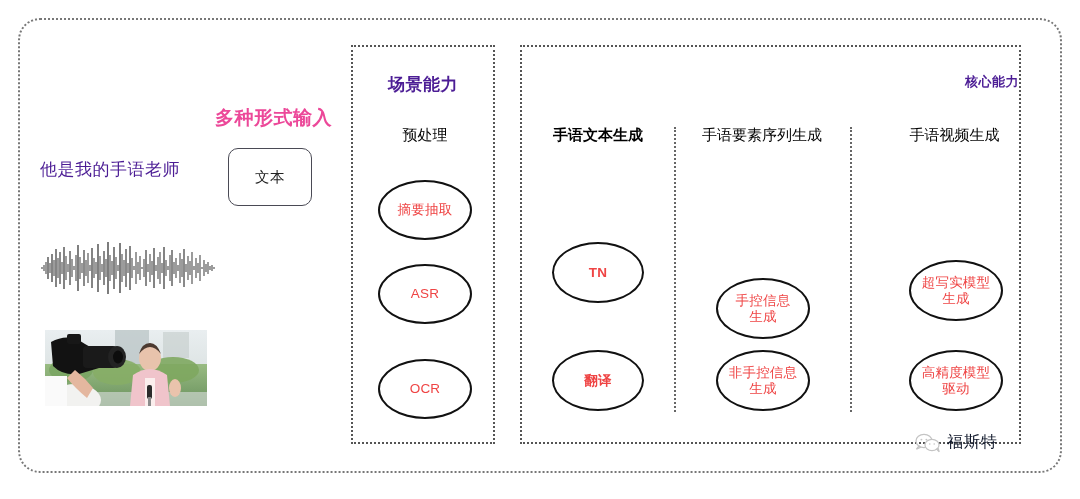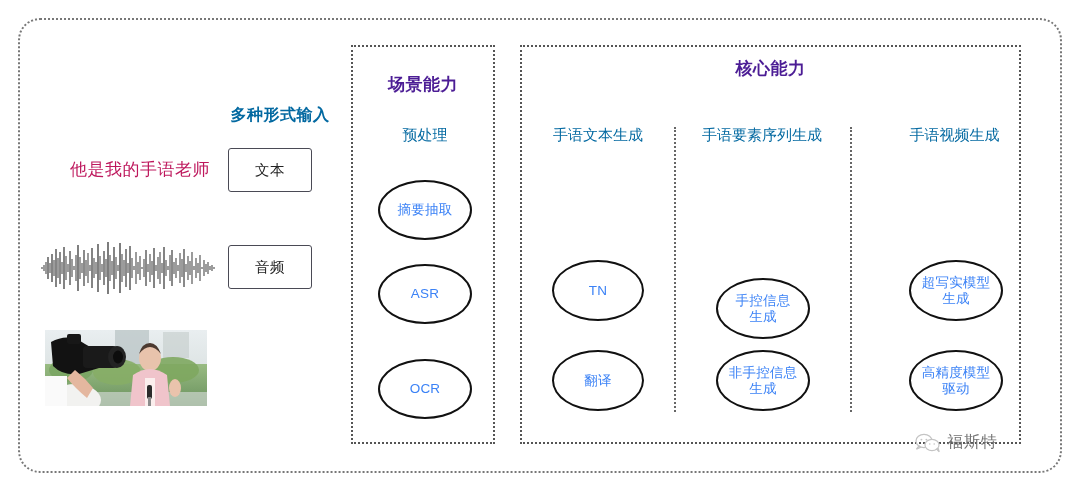--- a/index.html
+++ b/index.html
@@ -58,22 +58,23 @@
     text-align: center;
     font-weight: bold;
     color: #4c1d95;
     letter-spacing: 0.5px;
   }
   .panel-scene .panel-title {
     top: 26px;
     font-size: 17px;
   }
   .panel-core .panel-title {
-    top: 10px;
-    font-size: 17px;
+    top: 26px;
+    font-size: 13px;
+    text-align: right;
   }
 
   
   .divider {
     position: absolute;
     top: 80px;
     width: 0;
     height: 285px;
     border-left: 2px dotted #666;
   }
@@ -81,96 +82,95 @@
   .divider-2 { left: 328px; }
 
   
   .col {
     position: absolute;
     top: 80px;
     text-align: center;
   }
   .col-head {
     font-size: 15px;
-    color: #0369a1;
+    color: #000000;
     white-space: nowrap;
     margin-bottom: 0;
     line-height: 1;
   }
 
   .col-scene  { left: 0;     width: 144px; }
-  .col-text   { left: 0;     width: 152px; }
+  .col-text   { left: 0;     width: 152px; font-weight: bold; }
   .col-elem   { left: 152px; width: 176px; }
   .col-video  { left: 346px; width: 173px; }
 
   
   .ellipse {
     position: absolute;
     box-sizing: border-box;
     border: 2.5px solid #111;
     border-radius: 50%;
     background: #fff;
     display: flex;
     align-items: center;
     justify-content: center;
     text-align: center;
     font-size: 13.5px;
-    color: #3b82f6;
+    color: #ef4444;
     line-height: 1.15;
     letter-spacing: 0.2px;
   }
   .ellipse span { display: block; }
 
   
   .e-scene { width: 94px; height: 60px; }
   .e-s1 { left: 25px;  top: 133px; }
   .e-s2 { left: 25px;  top: 217px; }
   .e-s3 { left: 25px;  top: 312px; }
 
   
   .e-core { width: 92px; height: 61px; }
-  .e-c1 { left: 30px;  top: 133px; }
+  .e-c1 { left: 30px;  top: 115px; }
   .e-c2 { left: 30px;  top: 223px; }
   .e-m1 { left: 42px;  top: 151px; }
   .e-m2 { left: 42px;  top: 223px; }
   .e-r1 { left: 41px;  top: 133px; }
   .e-r2 { left: 41px;  top: 223px; }
   .e-wide { width: 94px; }
 
   
   .input-heading {
     position: absolute;
     left: 215px;
     top: 105px;
     width: 130px;
-    text-align: center;
-    font-size: 16px;
+    font-size: 19px;
     font-weight: bold;
-    color: #0369a1;
+    color: #ec4899;
     letter-spacing: 0.5px;
   }
 
   .sample-text {
     position: absolute;
     left: 40px;
     top: 158px;
     width: 170px;
-    text-align: right;
+    text-align: left;
     font-size: 17px;
-    color: #be185d;
+    color: #4c1d95;
     letter-spacing: 0.5px;
   }
 
   .io-button {
     position: absolute;
     box-sizing: border-box;
     width: 84px;
-    height: 44px;
+    height: 58px;
     border: 1.5px solid #4a4a55;
-    border-radius: 3px;
+    border-radius: 10px;
     background: #fff;
     display: flex;
     align-items: center;
     justify-content: center;
     font-size: 14.5px;
     color: #222;
     letter-spacing: 0.5px;
   }
   .btn-text  { left: 228px; top: 148px; }
   .btn-audio { left: 228px; top: 245px; }
@@ -201,21 +201,21 @@
   .watermark {
     position: absolute;
     left: 915px;
     top: 432px;
     display: flex;
     align-items: center;
     gap: 6px;
   }
   .watermark .wm-text {
     font-size: 16px;
-    color: #737373;
+    color: #0f172a;
     letter-spacing: 1px;
   }
   .wm-icon { display: block; }
 </style>
 </head>
 <body>
 
 <div id="canvas">
 
   <div class="outer-frame"></div>
@@ -352,21 +352,20 @@
       <rect x="38" y="16" width="34" height="22" rx="4" fill="#1a1a1a"></rect>
       <ellipse cx="72" cy="27" rx="9" ry="11" fill="#232323"></ellipse>
       <ellipse cx="73" cy="27" rx="5" ry="6.5" fill="#0d0d0d"></ellipse>
       <rect x="22" y="4" width="14" height="10" rx="2" fill="#171717"></rect>
       <path d="M30 40 q10 8 18 18 l-6 10 q-12 -10 -20 -20 z" fill="#e4b79f"></path>
       <rect x="0" y="46" width="22" height="30" fill="#fafafa"></rect>
     </svg>
   </div>
 
   <div class="io-button btn-text">文本</div>
-  <div class="io-button btn-audio">音频</div>
 
   <div class="panel panel-scene">
     <div class="panel-title">场景能力</div>
 
     <div class="col col-scene">
       <div class="col-head">预处理</div>
     </div>
 
     <div class="ellipse e-scene e-s1">
       <span>摘要抽取</span>

